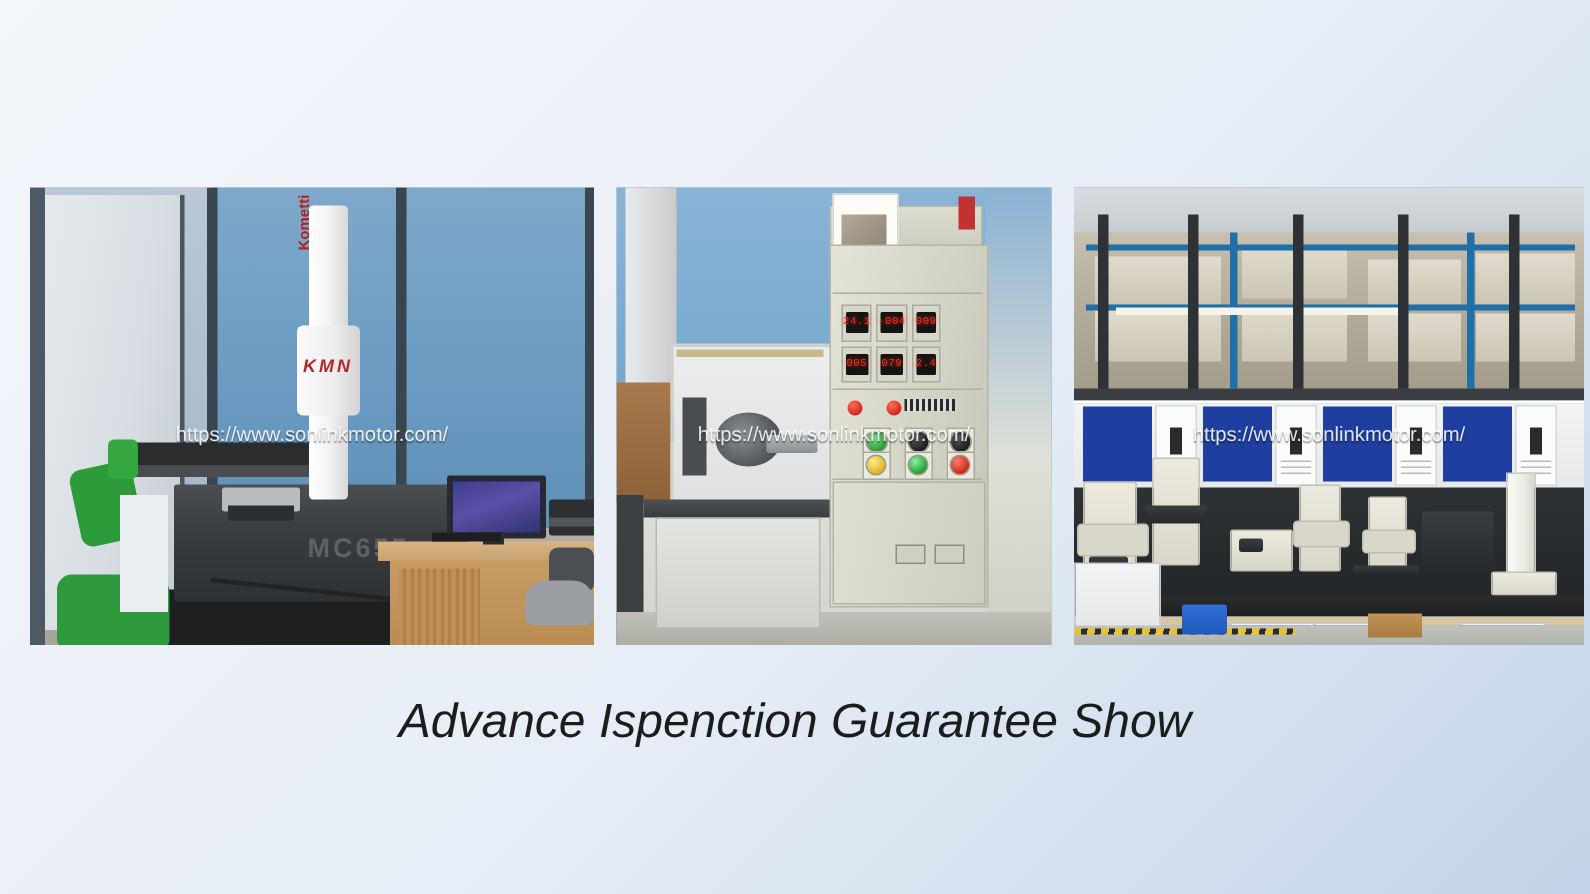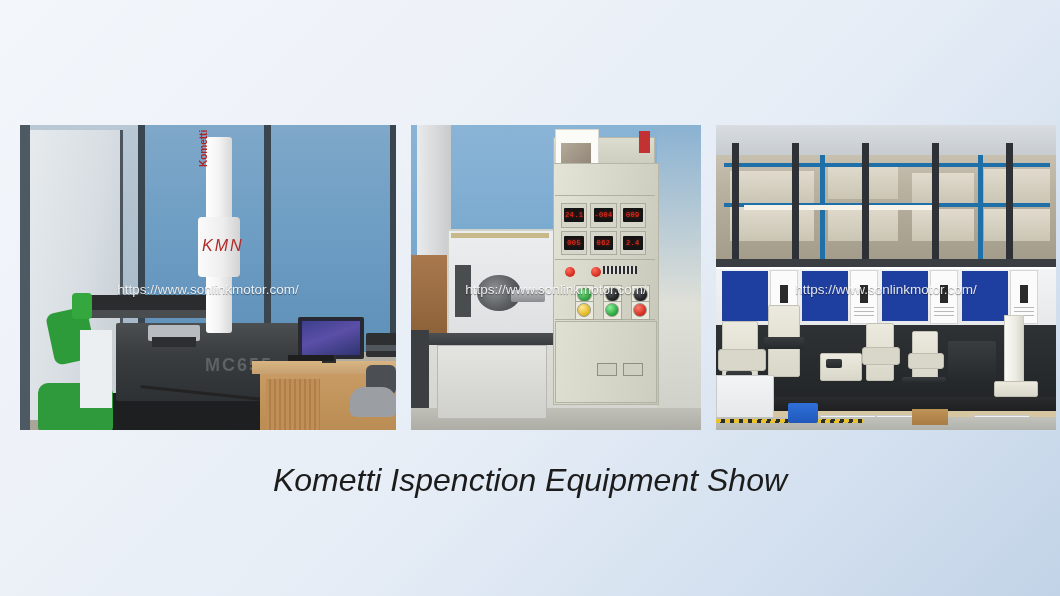--- a/index.html
+++ b/index.html
@@ -85,21 +85,21 @@
                  background:linear-gradient(180deg,#b3aea4 0%, #a9a49a 100%); }
   .p1-granite  { position:absolute; left:96px; top:198px; width:195px; height:78px;
                  background:linear-gradient(180deg,#4c4f52 0%, #3a3d40 40%, #2e3133 100%); border-radius:2px; }
   .p1-granite-txt { position:absolute; left:185px; top:230px; font-size:18px; font-weight:bold;
                  color:#5d6265; letter-spacing:2px; }
   .p1-base     { position:absolute; left:88px; top:268px; width:200px; height:48px; background:#1d1f21; }
   .p1-col      { position:absolute; left:186px; top:12px; width:26px; height:196px;
                  background:linear-gradient(90deg,#ffffff 0%, #f3f3f3 50%, #d8d8d8 100%); border-radius:3px; }
   .p1-colwide  { position:absolute; left:178px; top:92px; width:42px; height:60px;
                  background:linear-gradient(90deg,#fbfbfb 0%, #ededed 60%, #d2d2d2 100%); border-radius:4px; }
-  .p1-kmn      { position:absolute; left:182px; top:112px; font-size:16px; font-weight:normal;
+  .p1-kmn      { position:absolute; left:182px; top:112px; font-size:12px; font-weight:bold;
                  font-style:italic; color:#b02a2a; letter-spacing:2px; }
   .p1-vbrand   { position:absolute; left:178px; top:42px; font-size:10px; font-weight:bold; color:#b32222;
                  transform:rotate(-90deg); transform-origin:left top; white-space:nowrap; }
   .p1-bridge   { position:absolute; left:60px; top:170px; width:140px; height:15px; background:#2a2c2e; border-radius:2px; }
   .p1-bridge2  { position:absolute; left:60px; top:185px; width:140px; height:8px; background:#4a4d50; }
   .p1-green-l  { position:absolute; left:30px; top:185px; width:42px; height:52px; background:#2e9b3a; border-radius:8px;
                  transform:rotate(-12deg); }
   .p1-green-s  { position:absolute; left:52px; top:168px; width:20px; height:26px; background:#34a83f; border-radius:4px; }
   .p1-greenbig { position:absolute; left:18px; top:258px; width:75px; height:48px; background:#2f9a3b;
                  border-radius:10px 12px 4px 4px; }
@@ -147,21 +147,21 @@
                  background:linear-gradient(180deg,#dcdccf 0%, #cbcbbe 100%); border:1px solid #b7b7aa; }
   .p2-poster   { position:absolute; left:144px; top:4px; width:42px; height:80px;
                  background:#fbfbf8; border:1px solid #d7d7cf; }
   .p2-poster-img { position:absolute; left:150px; top:18px; width:30px; height:26px;
                  background:linear-gradient(135deg,#b5a999 0%, #8d8274 100%); }
   .p2-poster-l { position:absolute; left:148px; top:48px; width:34px; height:1px; background:#b9b6ae; }
   .p2-redtag   { position:absolute; left:228px; top:6px; width:11px; height:22px; background:#c33232; }
   .p2-cabinet  { position:absolute; left:142px; top:38px; width:104px; height:240px;
                  background:linear-gradient(100deg,#e3e3d6 0%, #d6d6c9 45%, #c5c5b8 100%); border:1px solid #b5b5a8; }
   .p2-cab-line { position:absolute; left:144px; width:100px; height:1px; background:#b0b0a2; }
-  .p2-meters   { position:absolute; left:150px; top:78px; width:85px; height:52px;
+  .p2-meters   { position:absolute; left:150px; top:78px; width:66px; height:52px;
                  display:grid; grid-template-columns:repeat(3,1fr); grid-template-rows:repeat(2,1fr); gap:3px; }
   .p2-meter    { background:#d6d6ca; border:1px solid #aaaa9e; display:flex; align-items:center; justify-content:center; }
   .p2-meter-in { width:80%; height:62%; background:#141414; display:flex; align-items:center; justify-content:center;
                  border-radius:1px; }
   .p2-meter-d  { font-family:"Liberation Mono", monospace; font-size:7px; color:#ff2a1a; letter-spacing:0.4px;
                  text-shadow:0 0 3px rgba(255,50,30,0.9); }
   .p2-btnrow   { position:absolute; left:150px; top:140px; width:86px; height:14px; }
   .p2-redbtn   { position:absolute; width:10px; height:10px; border-radius:50%;
                  background:radial-gradient(circle at 35% 30%, #ff6a5a 0%, #cf2a1c 70%); }
   .p2-meter-lbl{ position:absolute; left:192px; top:141px; width:34px; height:8px;
@@ -320,21 +320,21 @@
             <span class="p2-meter-d">009</span>
           </div>
         </div>
         <div class="p2-meter">
           <div class="p2-meter-in">
             <span class="p2-meter-d">005</span>
           </div>
         </div>
         <div class="p2-meter">
           <div class="p2-meter-in">
-            <span class="p2-meter-d">062</span>
+            <span class="p2-meter-d">079</span>
           </div>
         </div>
         <div class="p2-meter">
           <div class="p2-meter-in">
             <span class="p2-meter-d">2.4</span>
           </div>
         </div>
       </div>
 
       <div class="p2-btnrow">
@@ -454,15 +454,15 @@
       <div class="p3-floor"></div>
       <div class="p3-tape"></div>
       <div class="p3-crate"></div>
       <div class="p3-box"></div>
 
       <div class="watermark">https://www.sonlinkmotor.com/</div>
     </div>
 
   </div>
 
-  <div id="caption">Kometti Ispenction Equipment Show</div>
+  <div id="caption">Advance Ispenction Guarantee Show</div>
 
 </div>
 
 </body></html>

